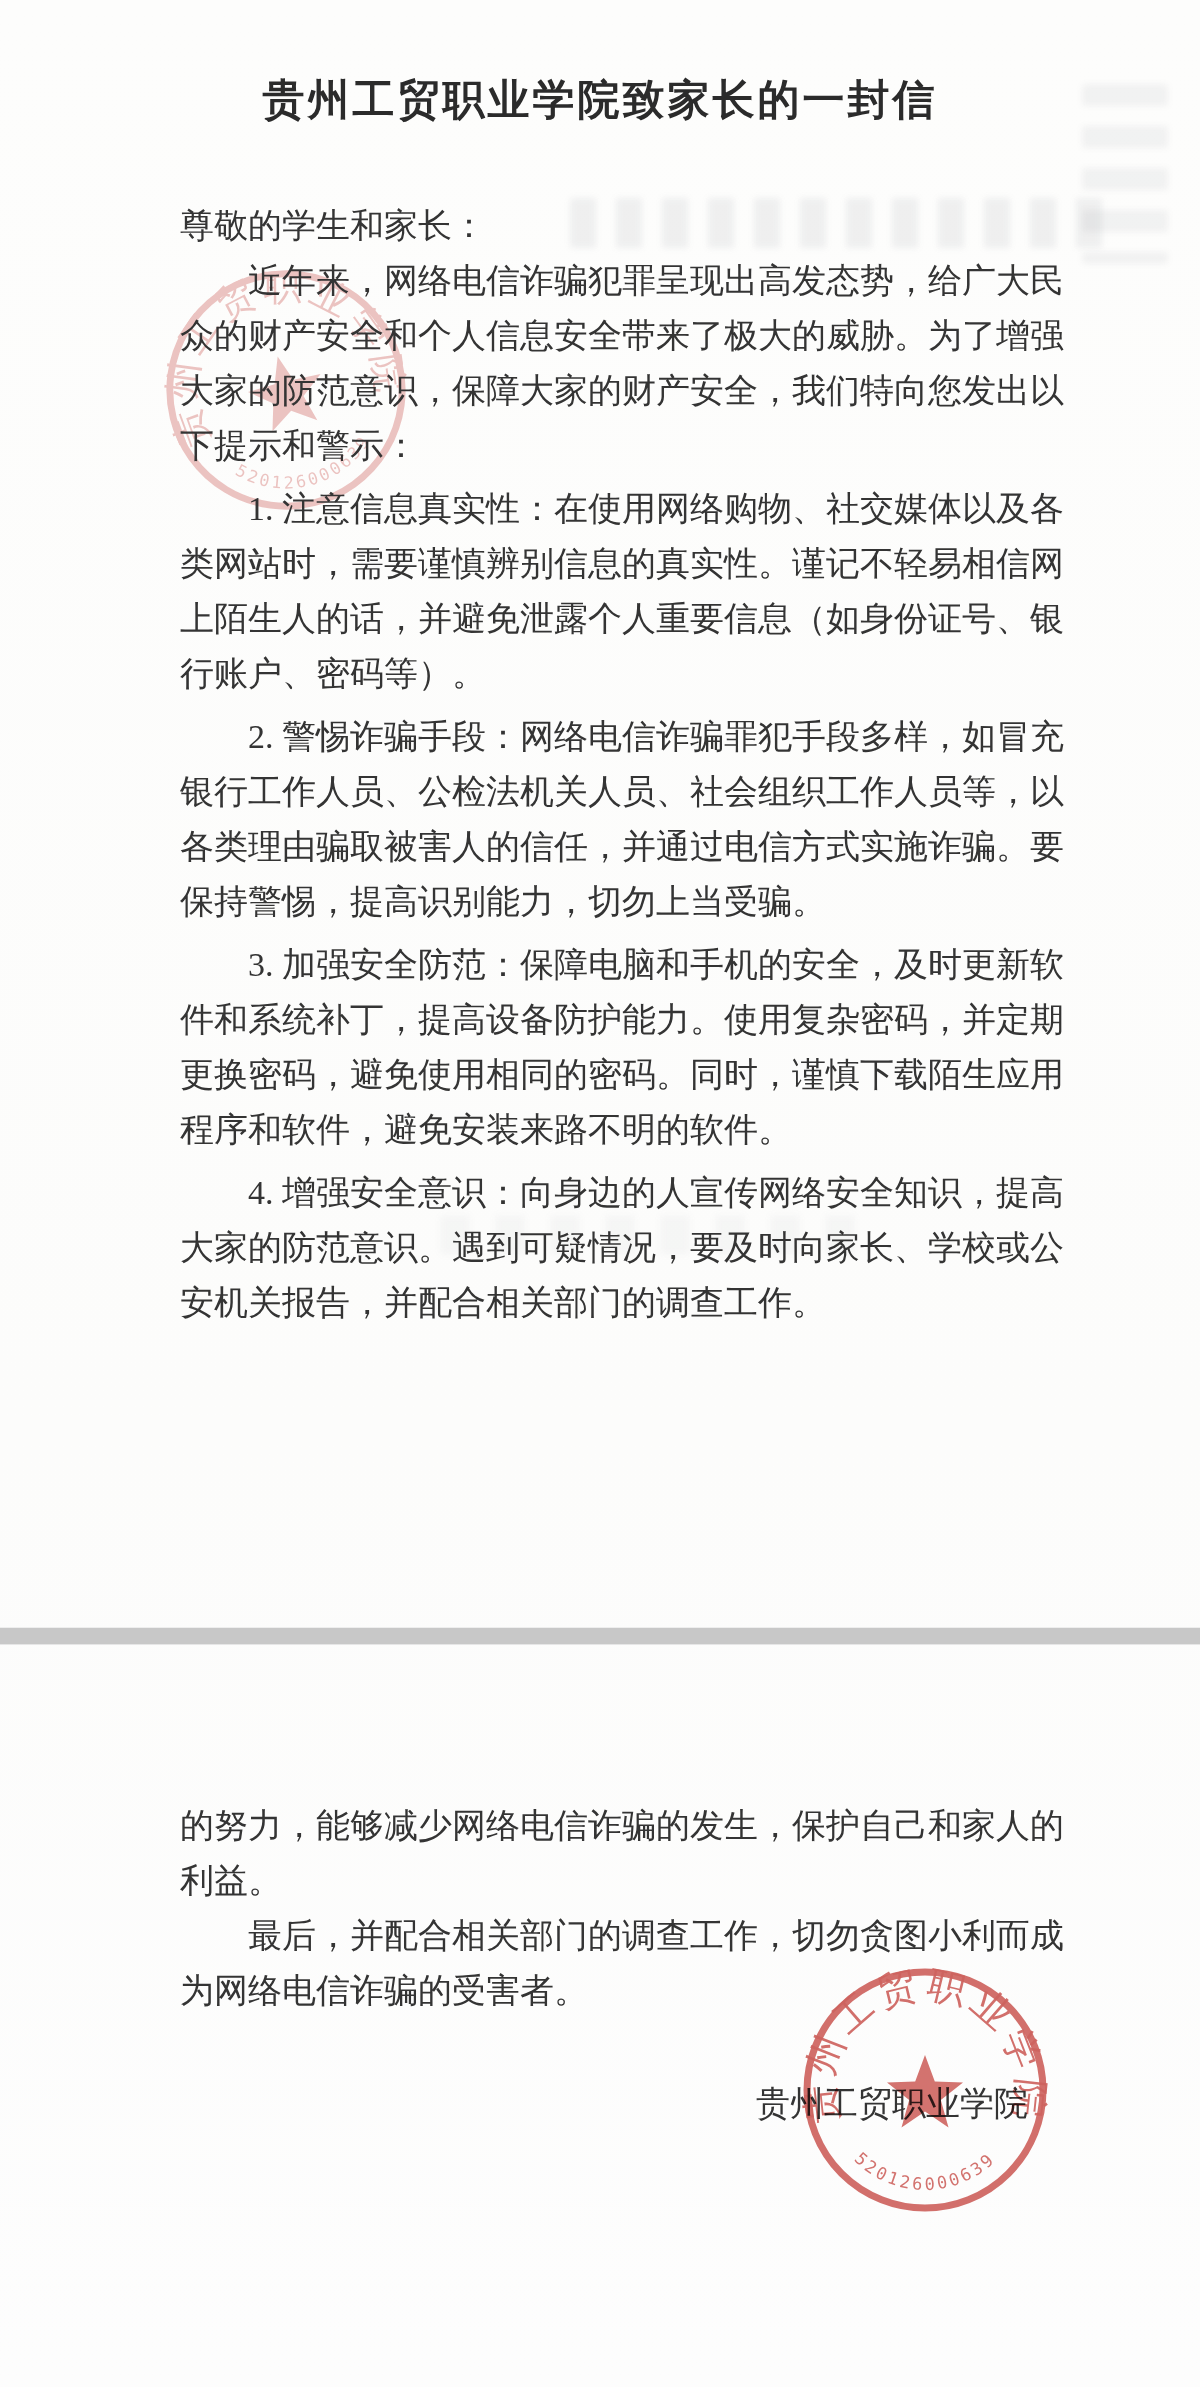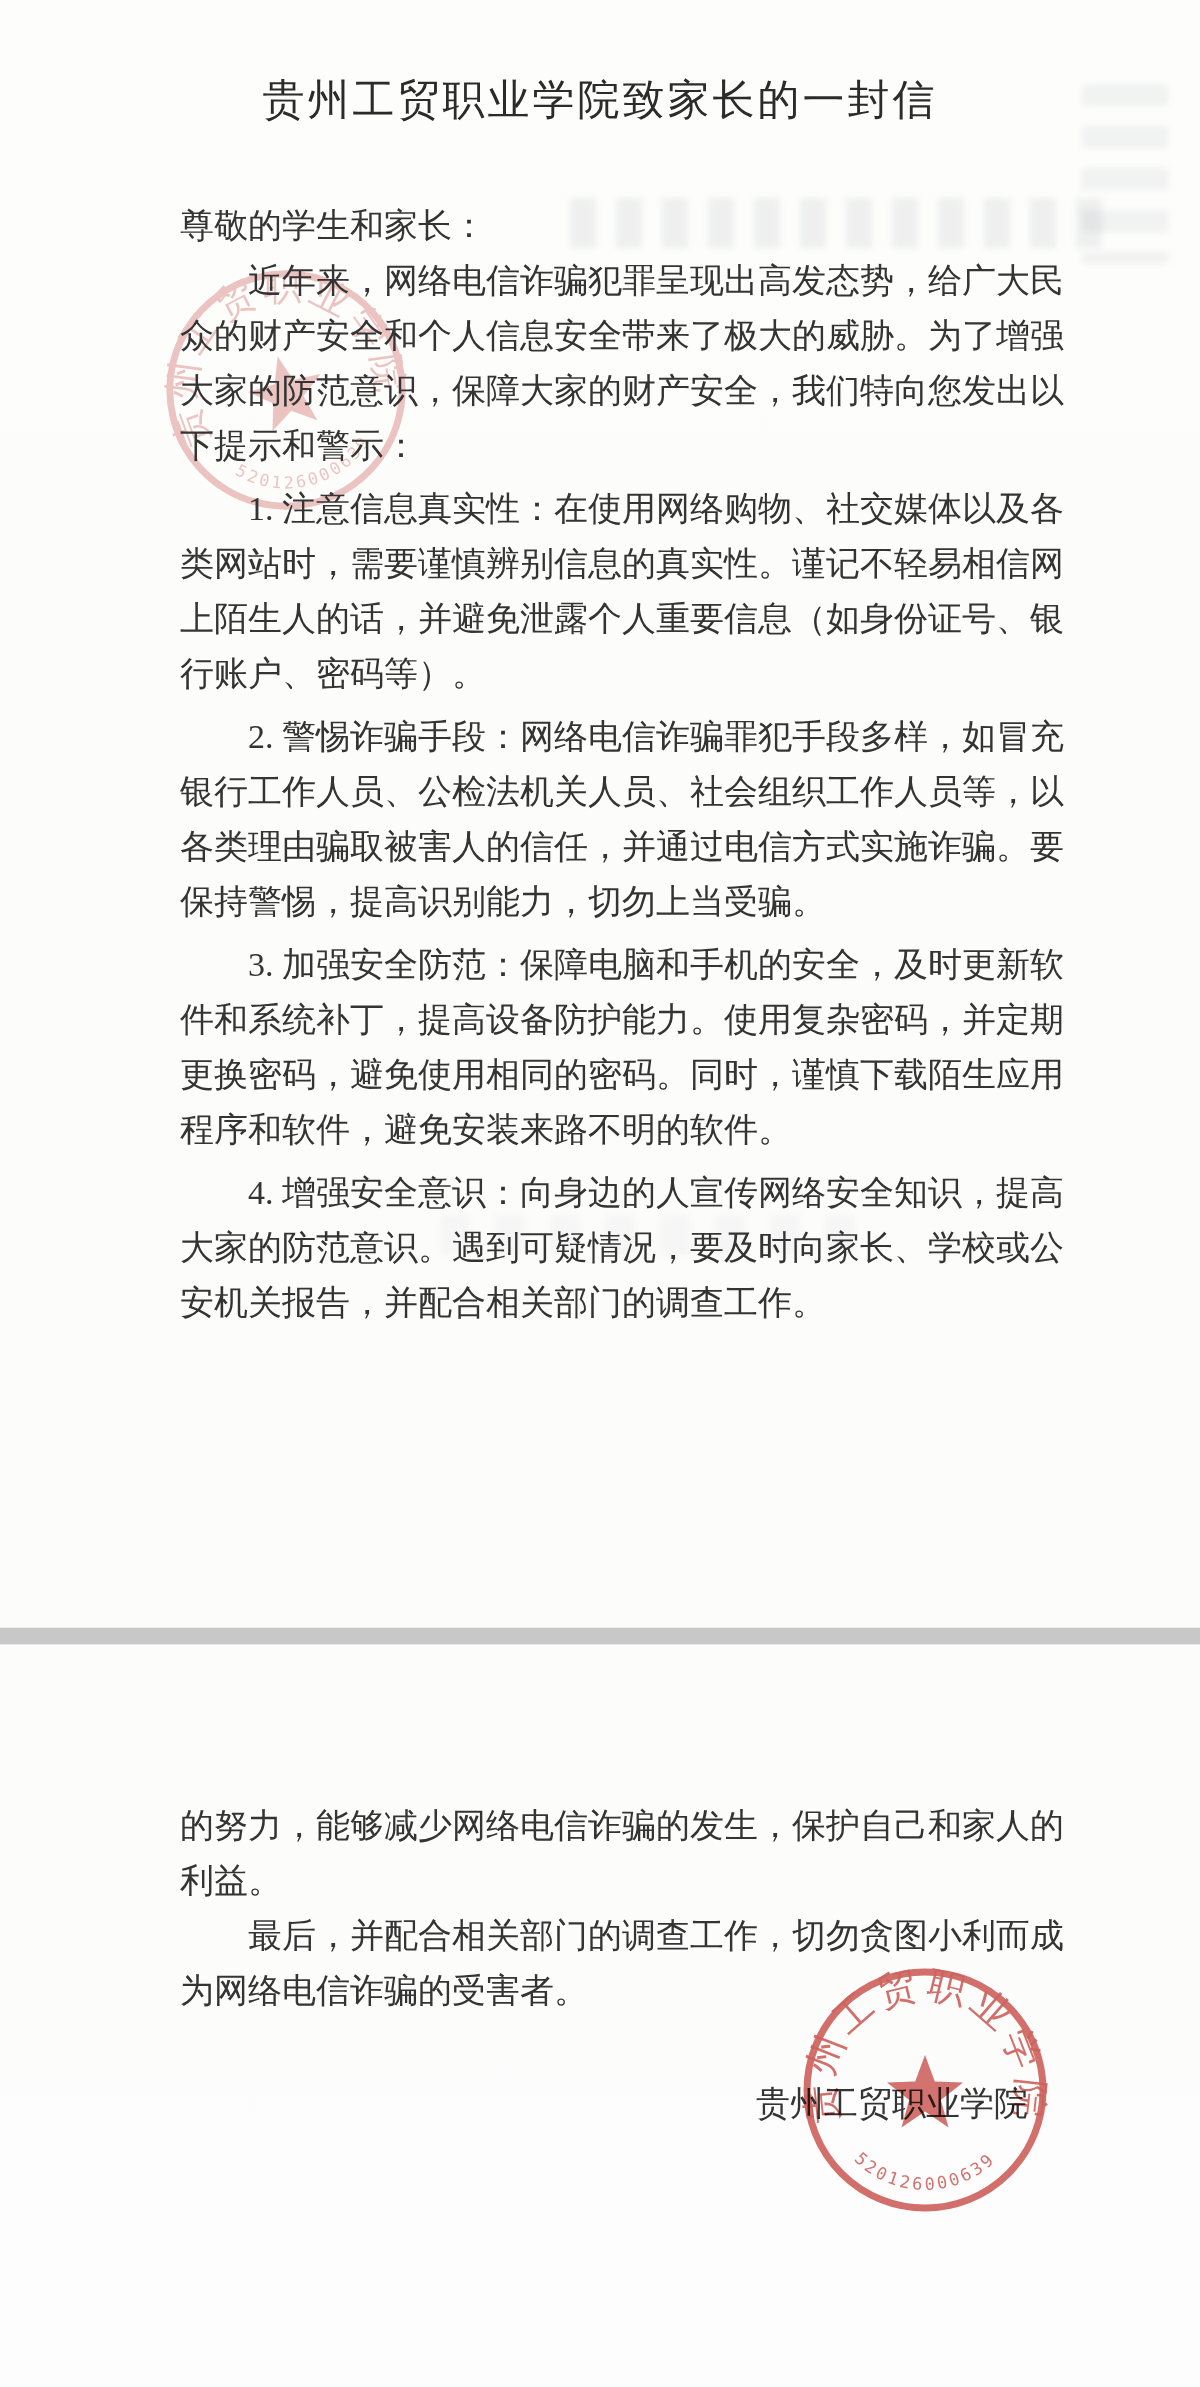--- a/index.html
+++ b/index.html
@@ -13,21 +13,21 @@
     color: #333333;
   }
 
   
   .title {
     position: absolute;
     top: 72px; left: 0; right: 0;
     margin: 0;
     text-align: center;
     font-size: 42px;
-    font-weight: normal;
+    font-weight: bold;
     letter-spacing: 3px;
     color: #2b2b2b;
   }
 
   
   .body-block {
     position: absolute;
     left: 180px;
     width: 884px;
     font-size: 34px;

